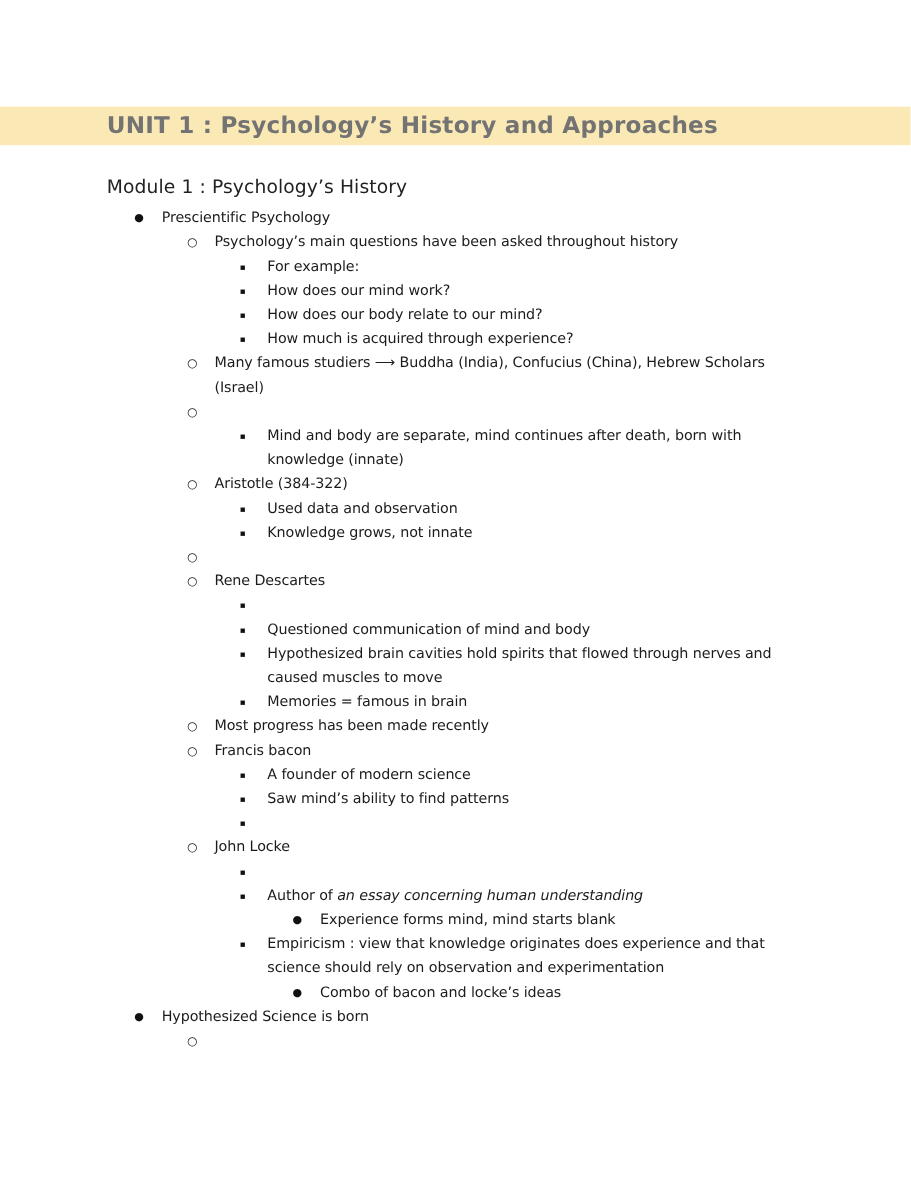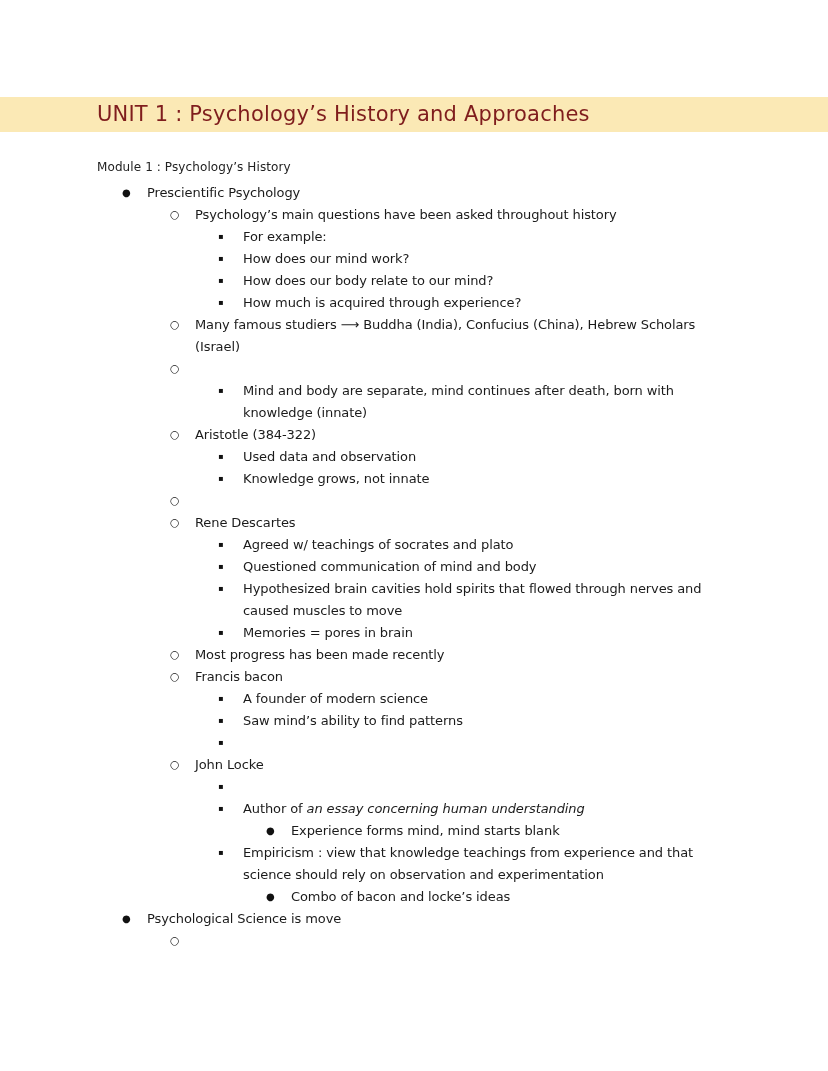--- a/index.html
+++ b/index.html
@@ -12,28 +12,28 @@
     font-family: "DejaVu Sans", sans-serif;
     color: #1b1b1b;
   }
   .title-band {
     margin-top: 97px;
     padding: 5px 20px 6px 97px;
     background: #fbe9b5;
   }
   .title {
     font-size: 21px;
-    font-weight: normal;
+    font-weight: bold;
     letter-spacing: 0.2px;
     line-height: 24px;
-    color: #7f1d1d;
+    color: #737373;
   }
   .module-heading {
     margin: 28px 0 8px 97px;
-    font-size: 12px;
+    font-size: 17px;
     letter-spacing: 0.1px;
     color: #222;
   }
   .list {
     margin-left: 97px;
     width: 615px;
   }
   .li {
     display: flex;
     align-items: flex-start;
@@ -120,33 +120,32 @@
       </div>
     <div class="li l2">
         <span class="marker m2">○</span>
       </div>
     <div class="li l2">
         <span class="marker m2">○</span>
         <span class="txt">Rene Descartes</span>
       </div>
     <div class="li l3">
         <span class="marker m3">▪</span>
-        <span class="txt">Agreed w/ teachings of socrates and plato</span>
       </div>
     <div class="li l3">
         <span class="marker m3">▪</span>
         <span class="txt">Questioned communication of mind and body</span>
       </div>
     <div class="li l3">
         <span class="marker m3">▪</span>
         <span class="txt">Hypothesized brain cavities hold spirits that flowed through nerves and caused muscles to move</span>
       </div>
     <div class="li l3">
         <span class="marker m3">▪</span>
-        <span class="txt">Memories = pores in brain</span>
+        <span class="txt">Memories = famous in brain</span>
       </div>
     <div class="li l2">
         <span class="marker m2">○</span>
         <span class="txt">Most progress has been made recently</span>
       </div>
     <div class="li l2">
         <span class="marker m2">○</span>
         <span class="txt">Francis bacon</span>
       </div>
     <div class="li l3">
@@ -170,28 +169,28 @@
     <div class="li l3">
         <span class="marker m3">▪</span>
         <span class="txt"><span>Author of </span><em>an essay concerning human understanding</em></span>
       </div>
     <div class="li l4">
         <span class="marker m4">●</span>
         <span class="txt">Experience forms mind, mind starts blank</span>
       </div>
     <div class="li l3">
         <span class="marker m3">▪</span>
-        <span class="txt">Empiricism : view that knowledge teachings from experience and that science should rely on observation and experimentation</span>
+        <span class="txt">Empiricism : view that knowledge originates does experience and that science should rely on observation and experimentation</span>
       </div>
     <div class="li l4">
         <span class="marker m4">●</span>
         <span class="txt">Combo of bacon and locke’s ideas</span>
       </div>
     <div class="li l1">
         <span class="marker m1">●</span>
-        <span class="txt">Psychological Science is move</span>
+        <span class="txt">Hypothesized Science is born</span>
       </div>
     <div class="li l2">
         <span class="marker m2">○</span>
       </div>
 
   </div>
 </div>
 
 </body></html>

